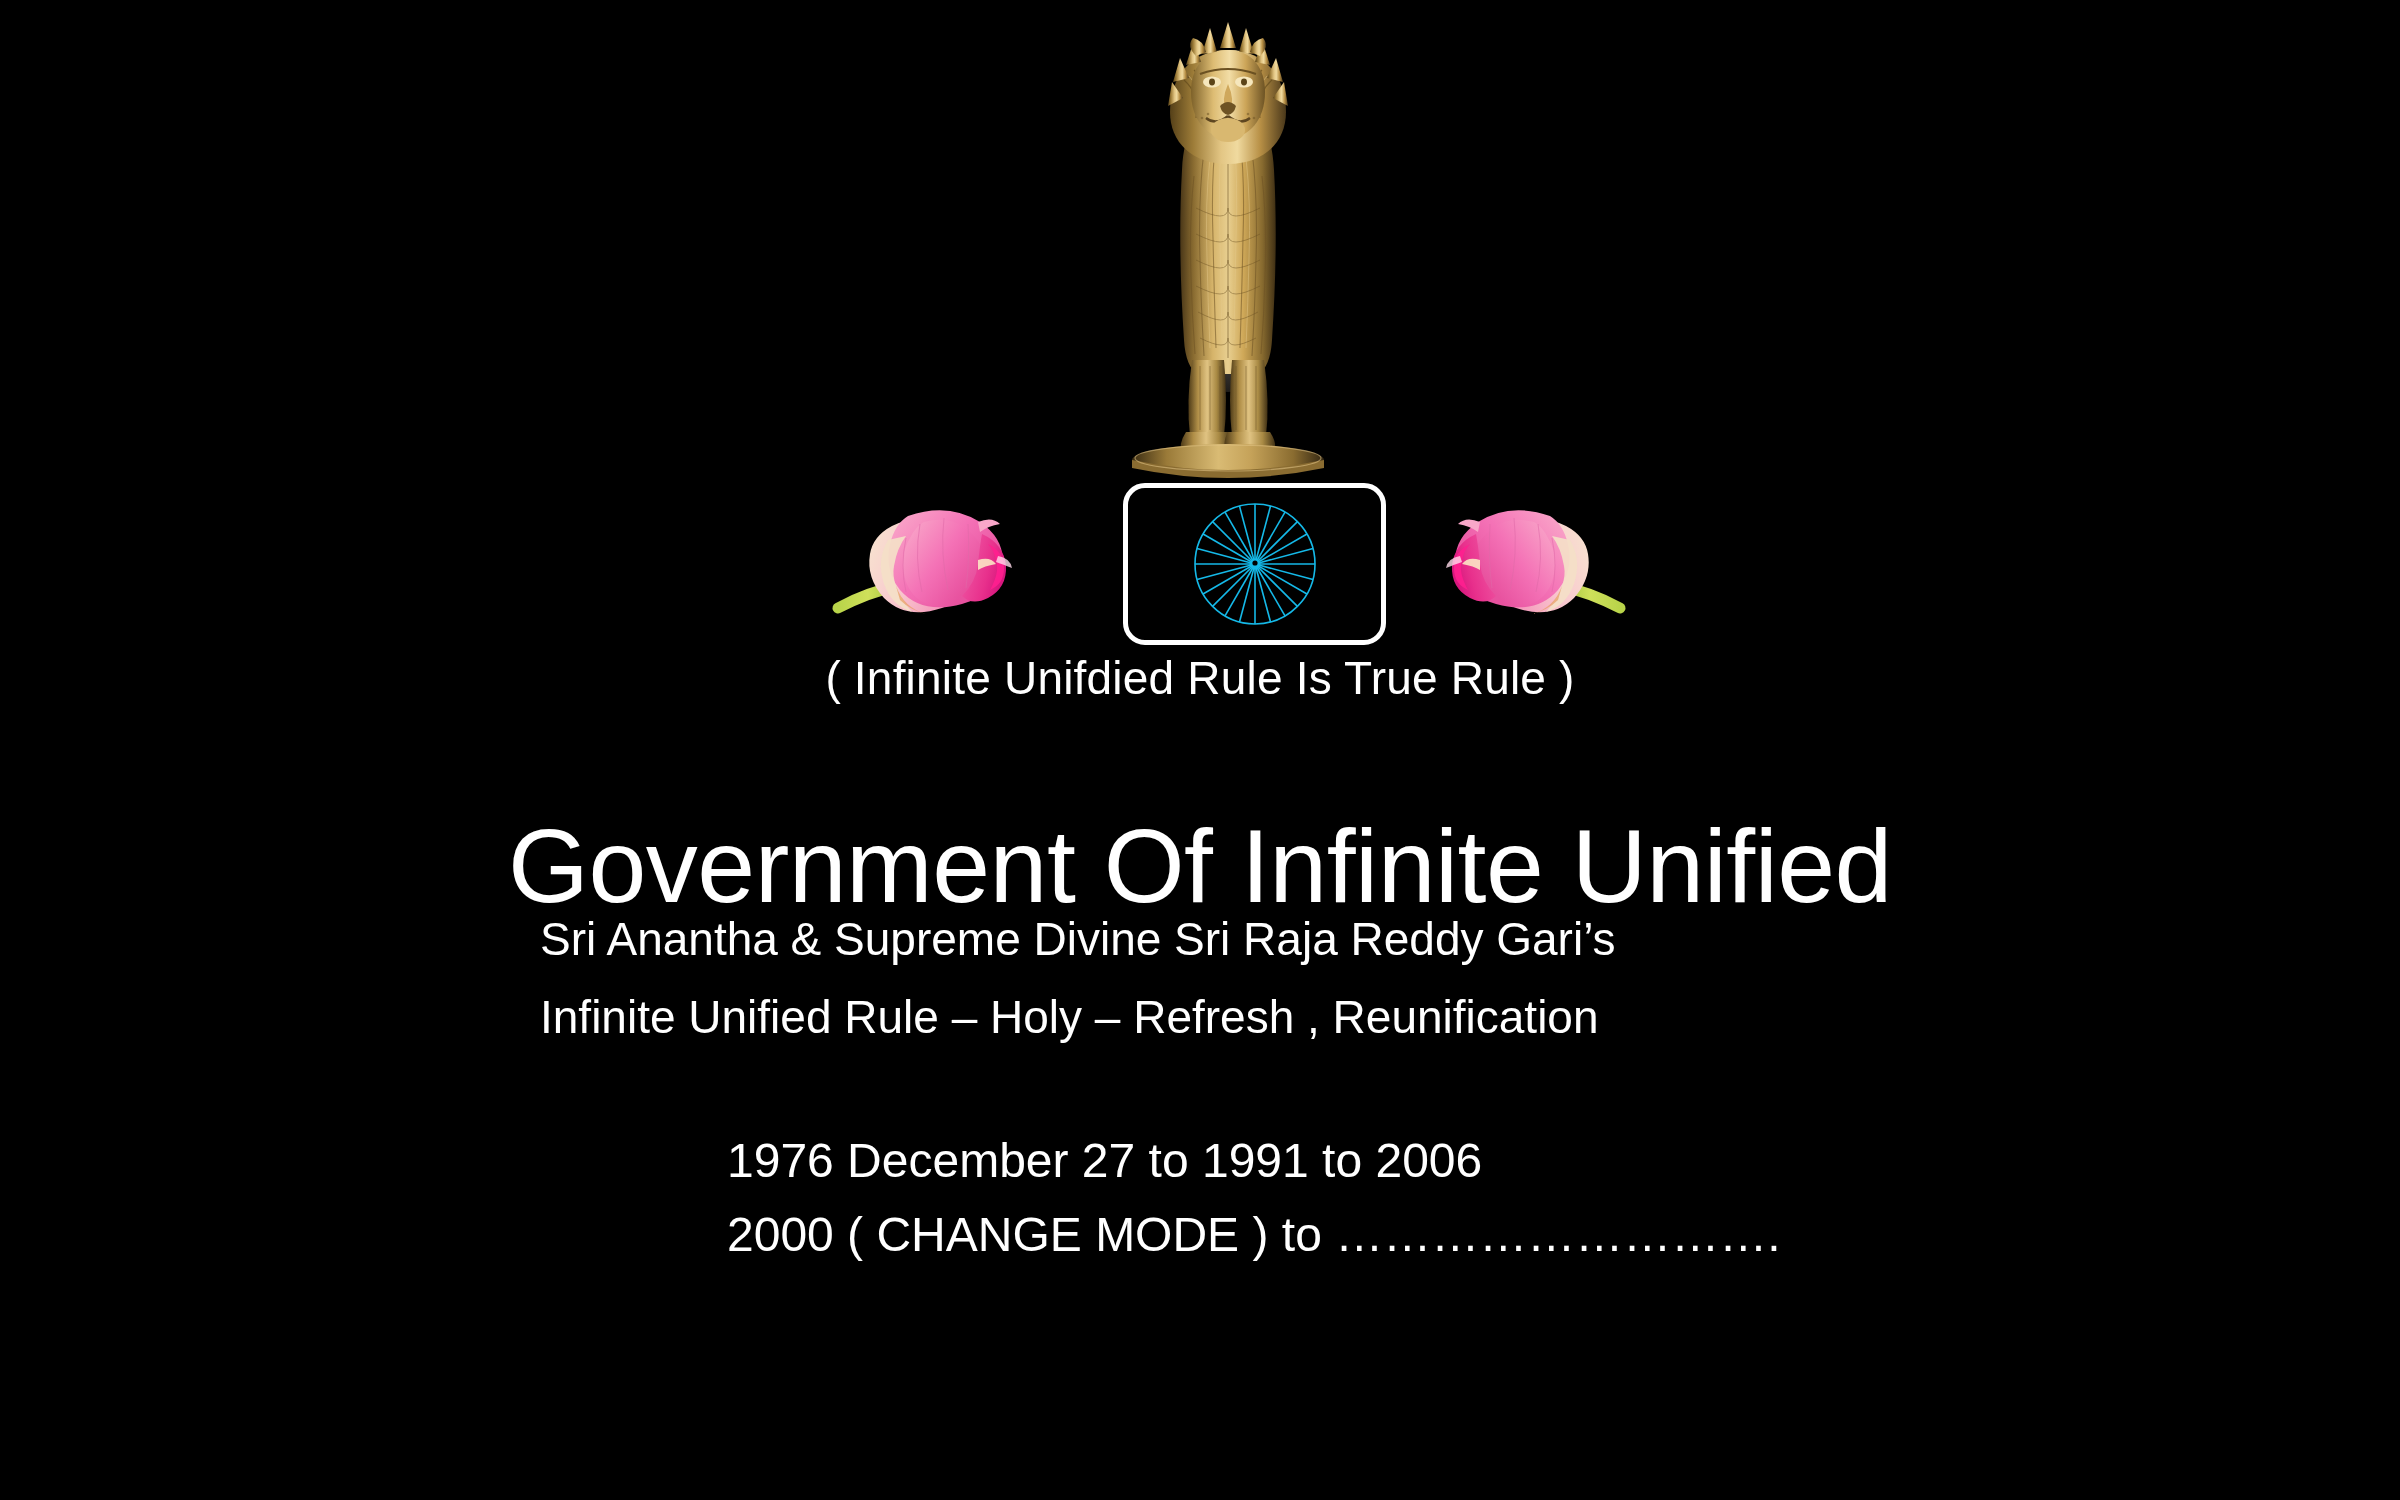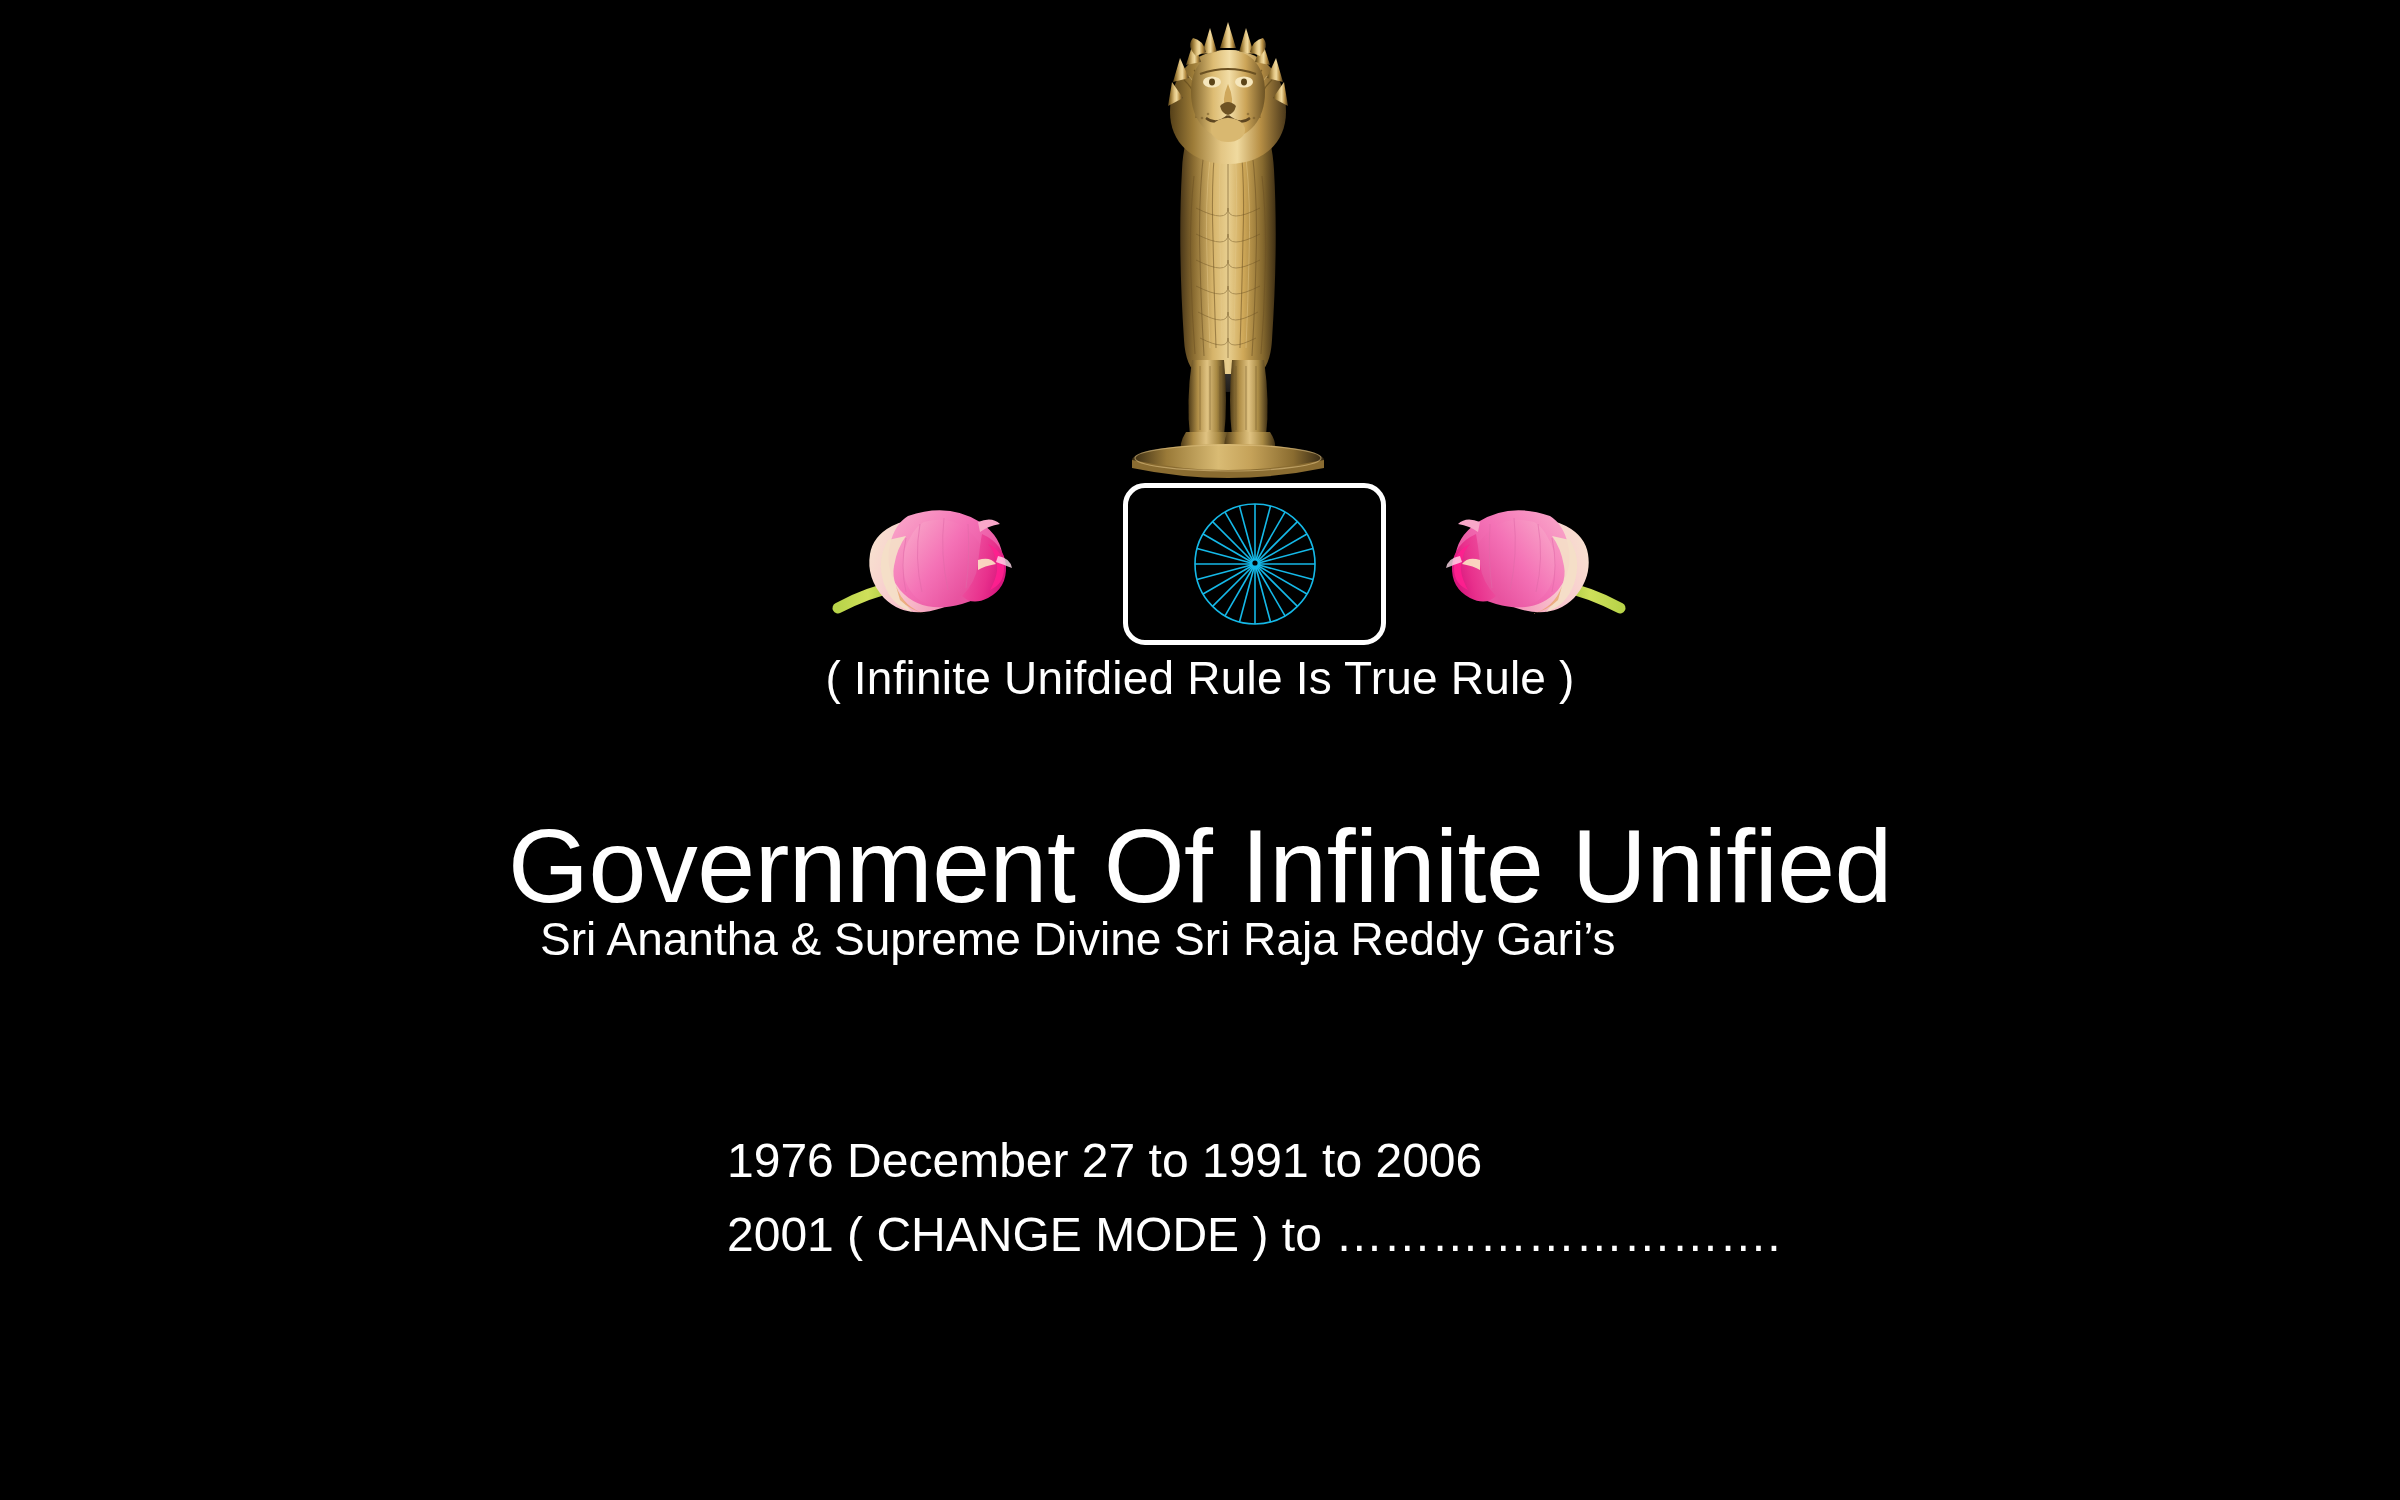--- a/index.html
+++ b/index.html
@@ -447,20 +447,21 @@
     </div>
 
   </div>
 
   <div id="tagline">( Infinite Unifdied Rule Is True Rule )</div>
 
   <h1 id="main-title">Government Of Infinite Unified</h1>
 
   <div id="subtitle-block">
     <span class="sub-line">Sri Anantha &amp; Supreme Divine Sri Raja Reddy Gari’s</span>
+    <span class="sub-line">Infinite Unified Rule – Holy – Refresh , Reunification</span>
   </div>
 
   <div id="dates-block">
     <span class="date-line">1976 December 27 to 1991 to 2006</span>
-    <span class="date-line">2001 ( CHANGE MODE ) to ……………………….</span>
+    <span class="date-line">2000 ( CHANGE MODE ) to ……………………….</span>
   </div>
 
 </div>
 
 </body></html>

